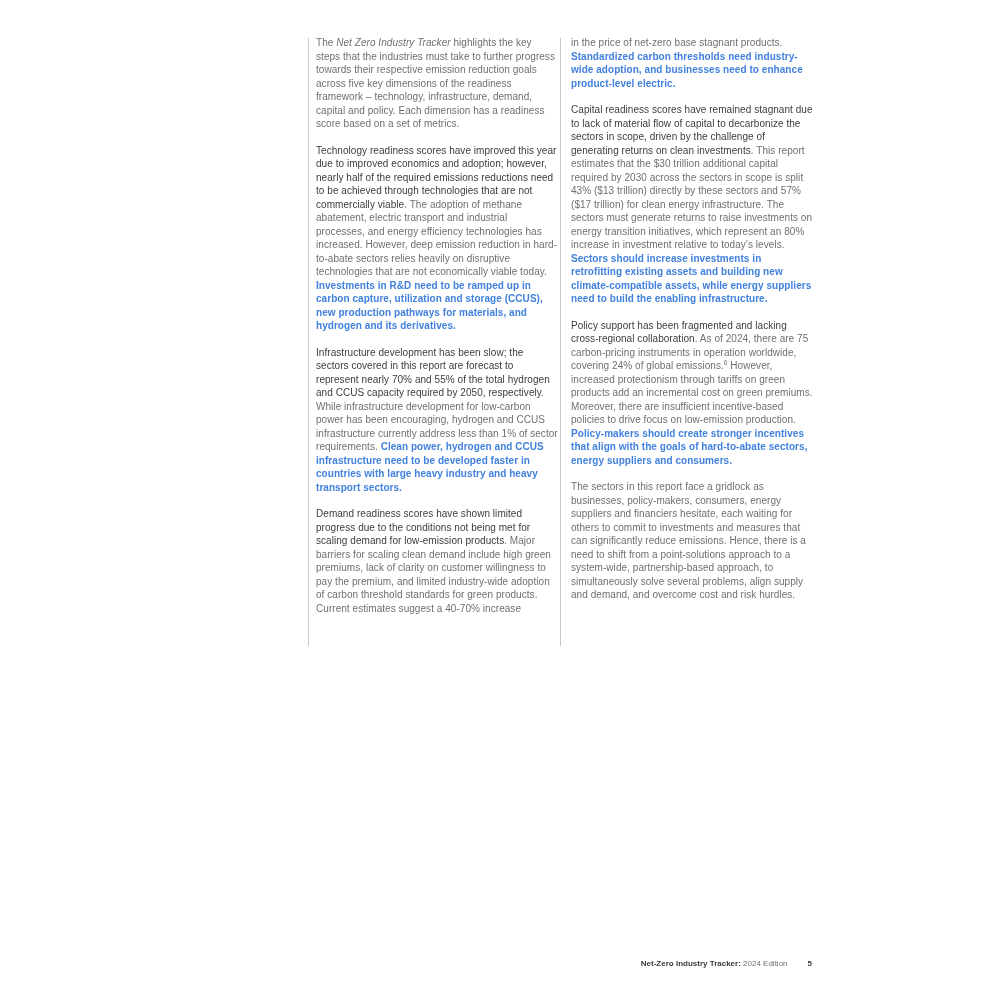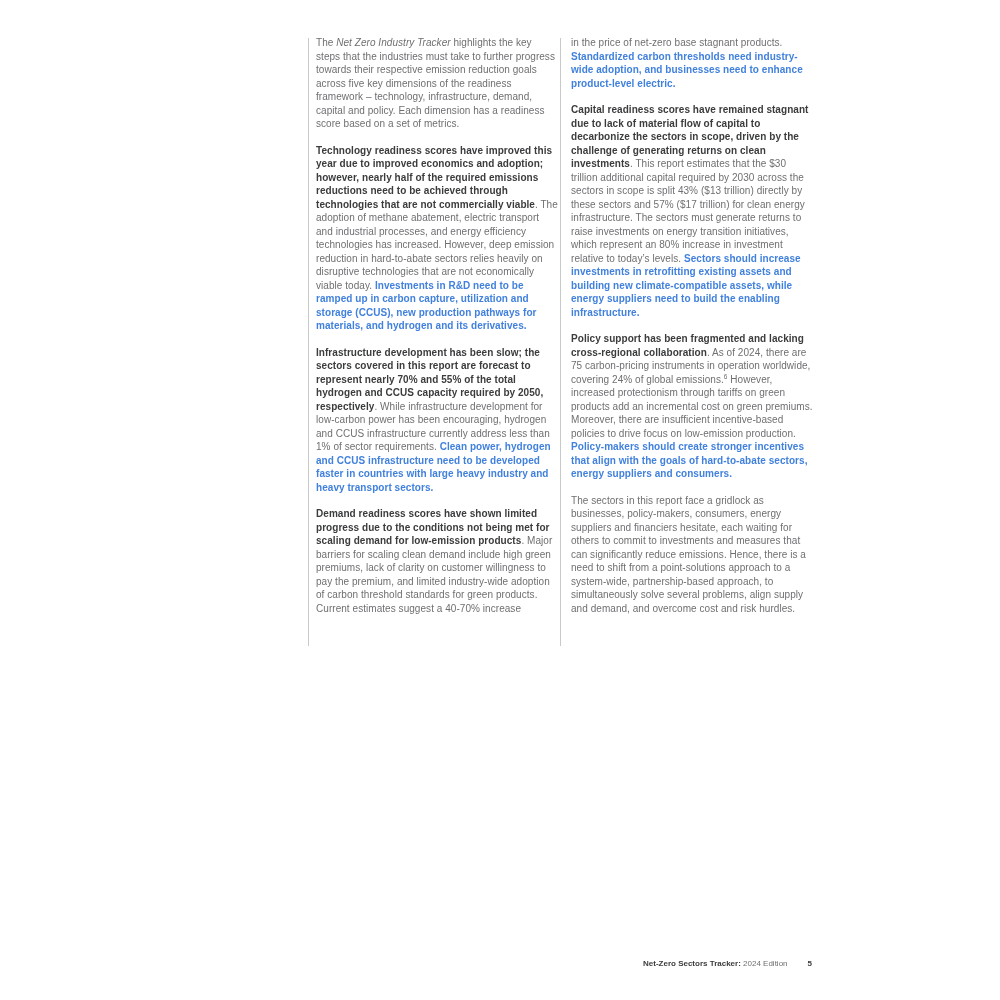--- a/index.html
+++ b/index.html
@@ -32,21 +32,21 @@
     height: 608px;
     background: var(--rule-gray, #c8c9ca);
   }
   .rule-left  { left: 308px; }
   .rule-right { left: 560px; }
 
   p.para { margin: 0 0 13px 0; }
 
   .seg-normal { color: var(--body-text, #6e6f72); }
   .seg-italic { color: var(--body-text, #6e6f72); font-style: italic; }
-  .seg-bold   { color: var(--bold-text, #3b3c3e); font-weight: 700; }
+  .seg-bold   { color: var(--bold-text, #3b3c3e); font-weight: 400; }
   .seg-blue   { color: var(--accent-blue, #4181dd); font-weight: 700; }
   sup.seg-sup {
     color: var(--body-text, #6e6f72);
     font-size: 6.5px;
     line-height: 0;
     vertical-align: super;
   }
 
   .footer {
     position: absolute;
@@ -74,14 +74,14 @@
       <p class="para"><span class="seg-bold">Demand readiness scores have shown limited progress due to the conditions not being met for scaling demand for low-emission products</span><span class="seg-normal">. Major barriers for scaling clean demand include high green premiums, lack of clarity on customer willingness to pay the premium, and limited industry-wide adoption of carbon threshold standards for green products. Current estimates suggest a 40-70% increase</span></p>
     </div>
 
   <div class="col col-right">
       <p class="para"><span class="seg-normal">in the price of net-zero base stagnant products. </span><span class="seg-blue">Standardized carbon thresholds need industry-wide adoption, and businesses need to enhance product-level electric.</span></p>
       <p class="para"><span class="seg-bold">Capital readiness scores have remained stagnant due to lack of material flow of capital to decarbonize the sectors in scope, driven by the challenge of generating returns on clean investments</span><span class="seg-normal">. This report estimates that the $30 trillion additional capital required by 2030 across the sectors in scope is split 43% ($13 trillion) directly by these sectors and 57% ($17 trillion) for clean energy infrastructure. The sectors must generate returns to raise investments on energy transition initiatives, which represent an 80% increase in investment relative to today’s levels. </span><span class="seg-blue">Sectors should increase investments in retrofitting existing assets and building new climate-compatible assets, while energy suppliers need to build the enabling infrastructure.</span></p>
       <p class="para"><span class="seg-bold">Policy support has been fragmented and lacking cross-regional collaboration</span><span class="seg-normal">. As of 2024, there are 75 carbon-pricing instruments in operation worldwide, covering 24% of global emissions.</span><sup class="seg-sup">6</sup><span class="seg-normal"> However, increased protectionism through tariffs on green products add an incremental cost on green premiums. Moreover, there are insufficient incentive-based policies to drive focus on low-emission production. </span><span class="seg-blue">Policy-makers should create stronger incentives that align with the goals of hard-to-abate sectors, energy suppliers and consumers.</span></p>
       <p class="para"><span class="seg-normal">The sectors in this report face a gridlock as businesses, policy-makers, consumers, energy suppliers and financiers hesitate, each waiting for others to commit to investments and measures that can significantly reduce emissions. Hence, there is a need to shift from a point-solutions approach to a system-wide, partnership-based approach, to simultaneously solve several problems, align supply and demand, and overcome cost and risk hurdles.</span></p>
     </div>
 
-  <div class="footer"><span class="f-bold">Net-Zero Sectors Tracker:</span><span class="f-gray"> 2024 Edition</span><span class="f-num">5</span></div>
+  <div class="footer"><span class="f-bold">Net-Zero Industry Tracker:</span><span class="f-gray"> 2024 Edition</span><span class="f-num">5</span></div>
 </div>
 
 </body></html>

